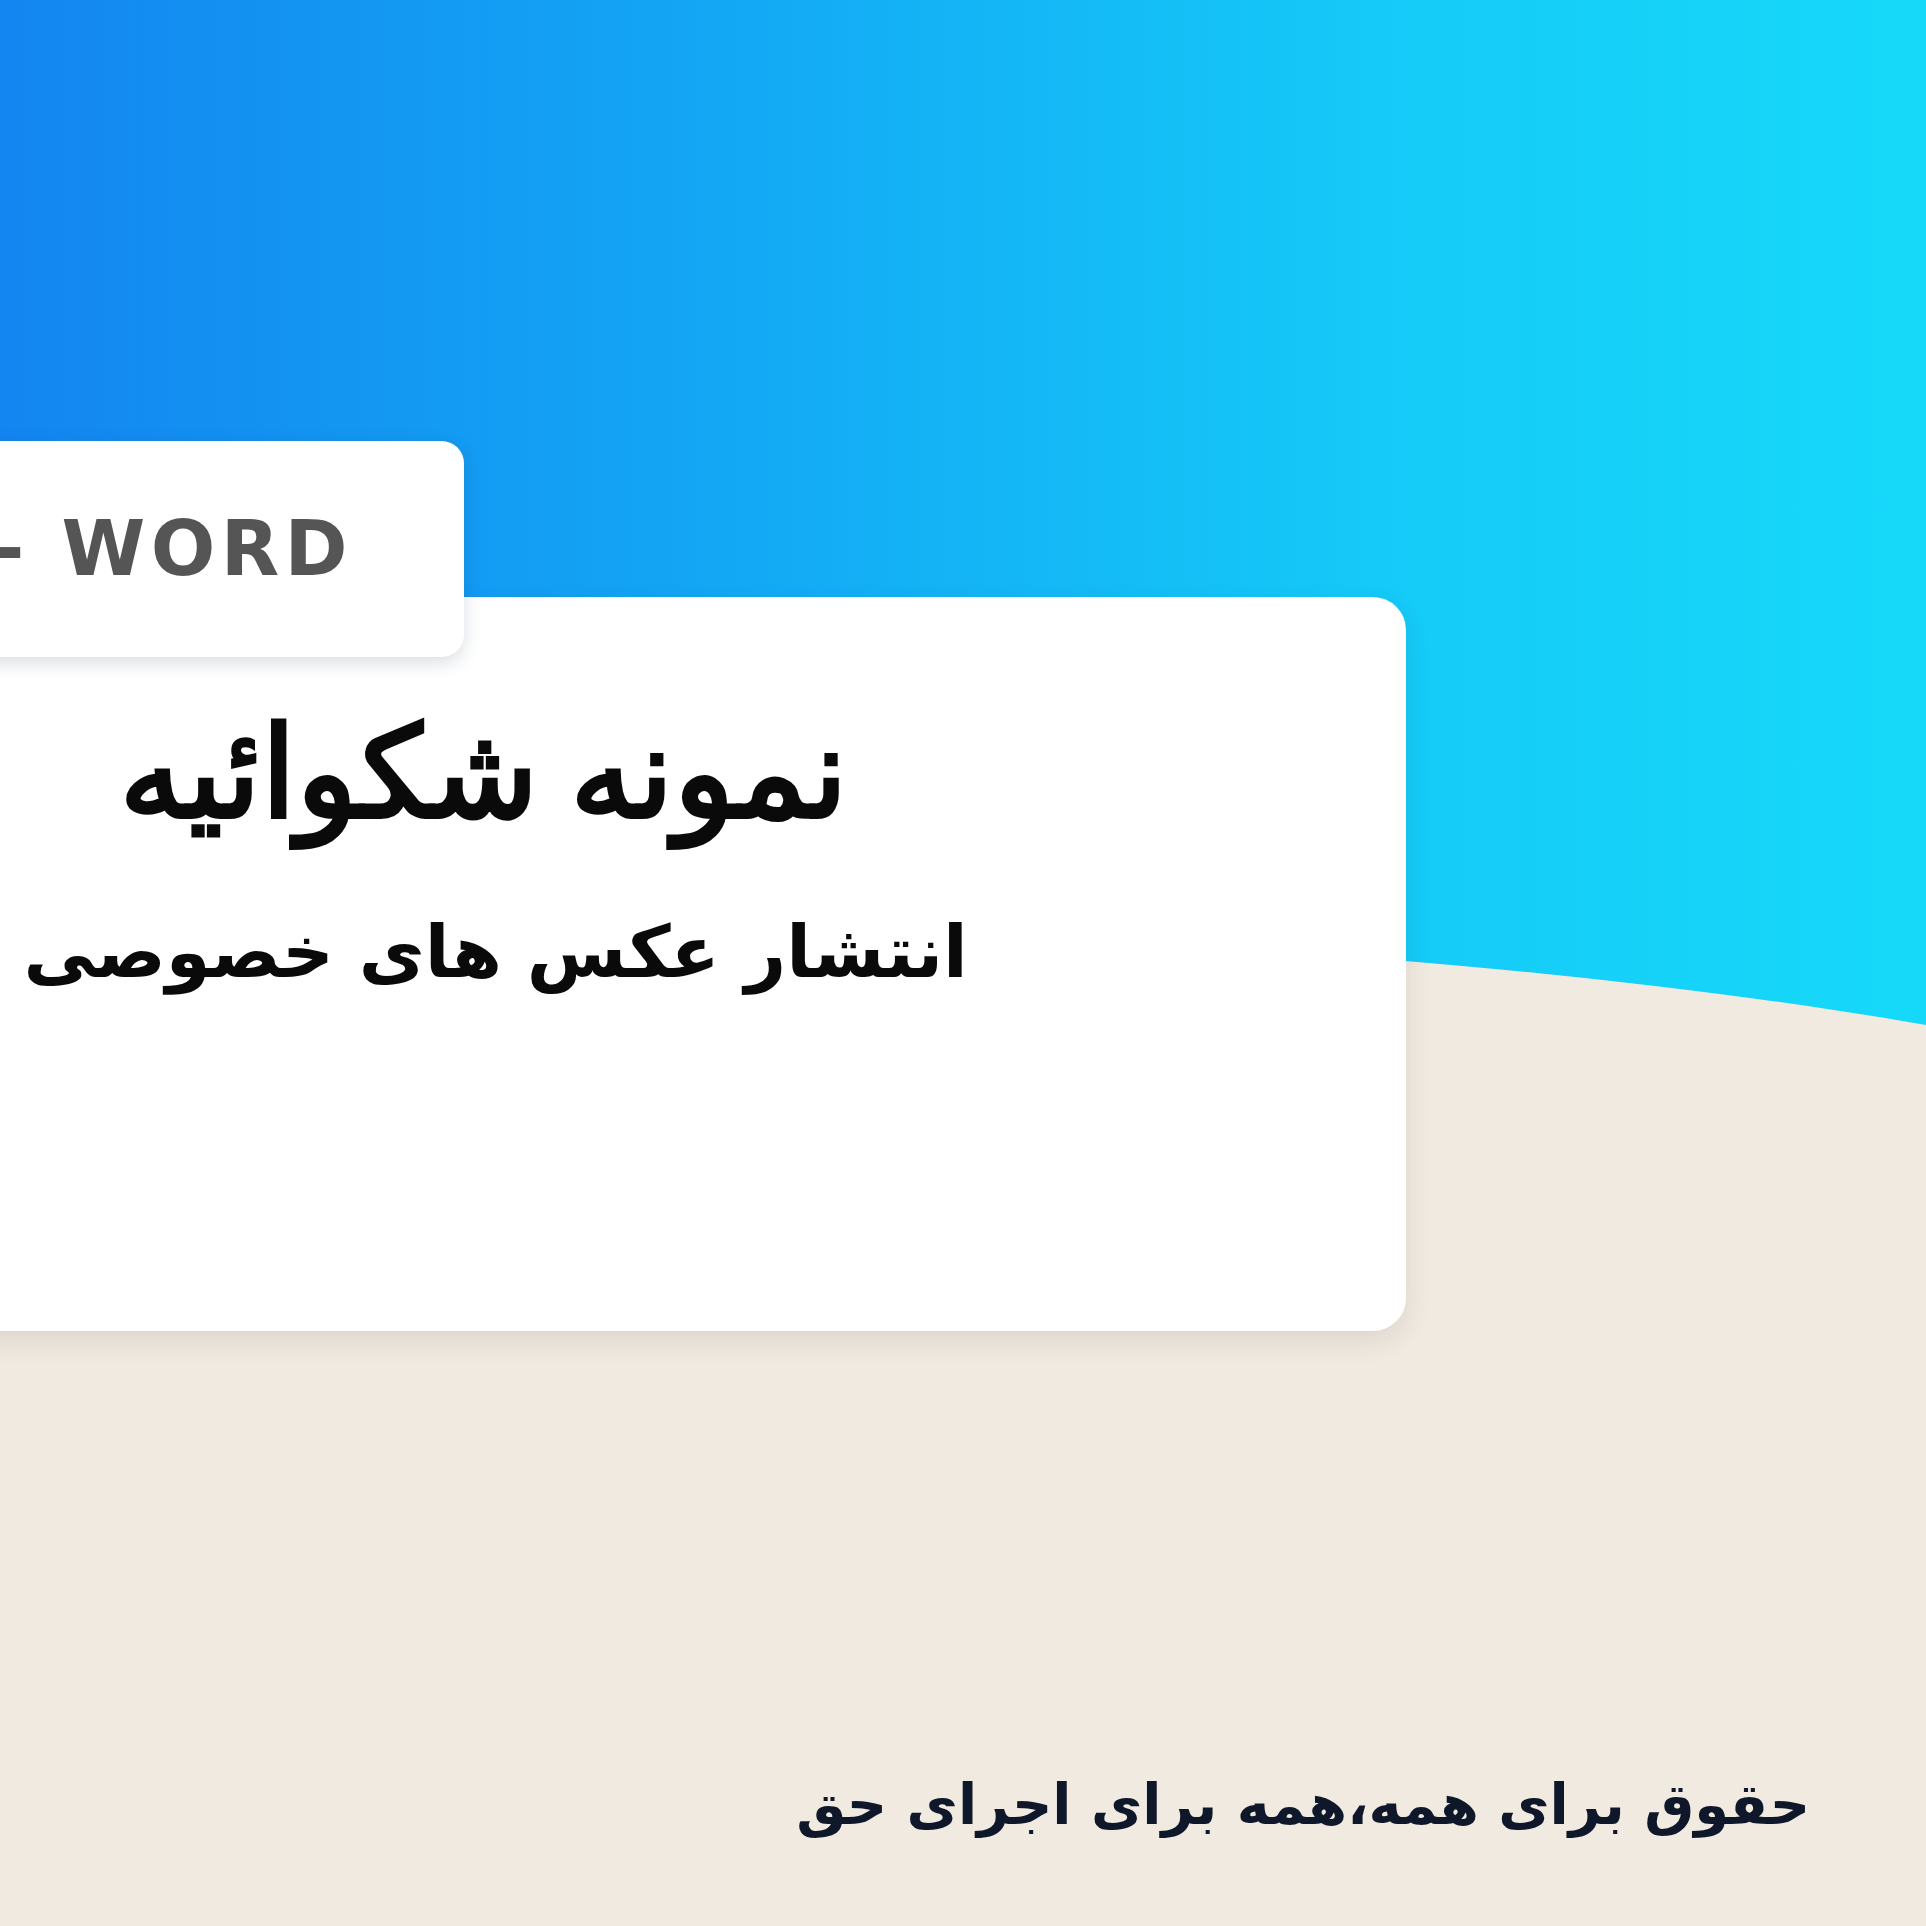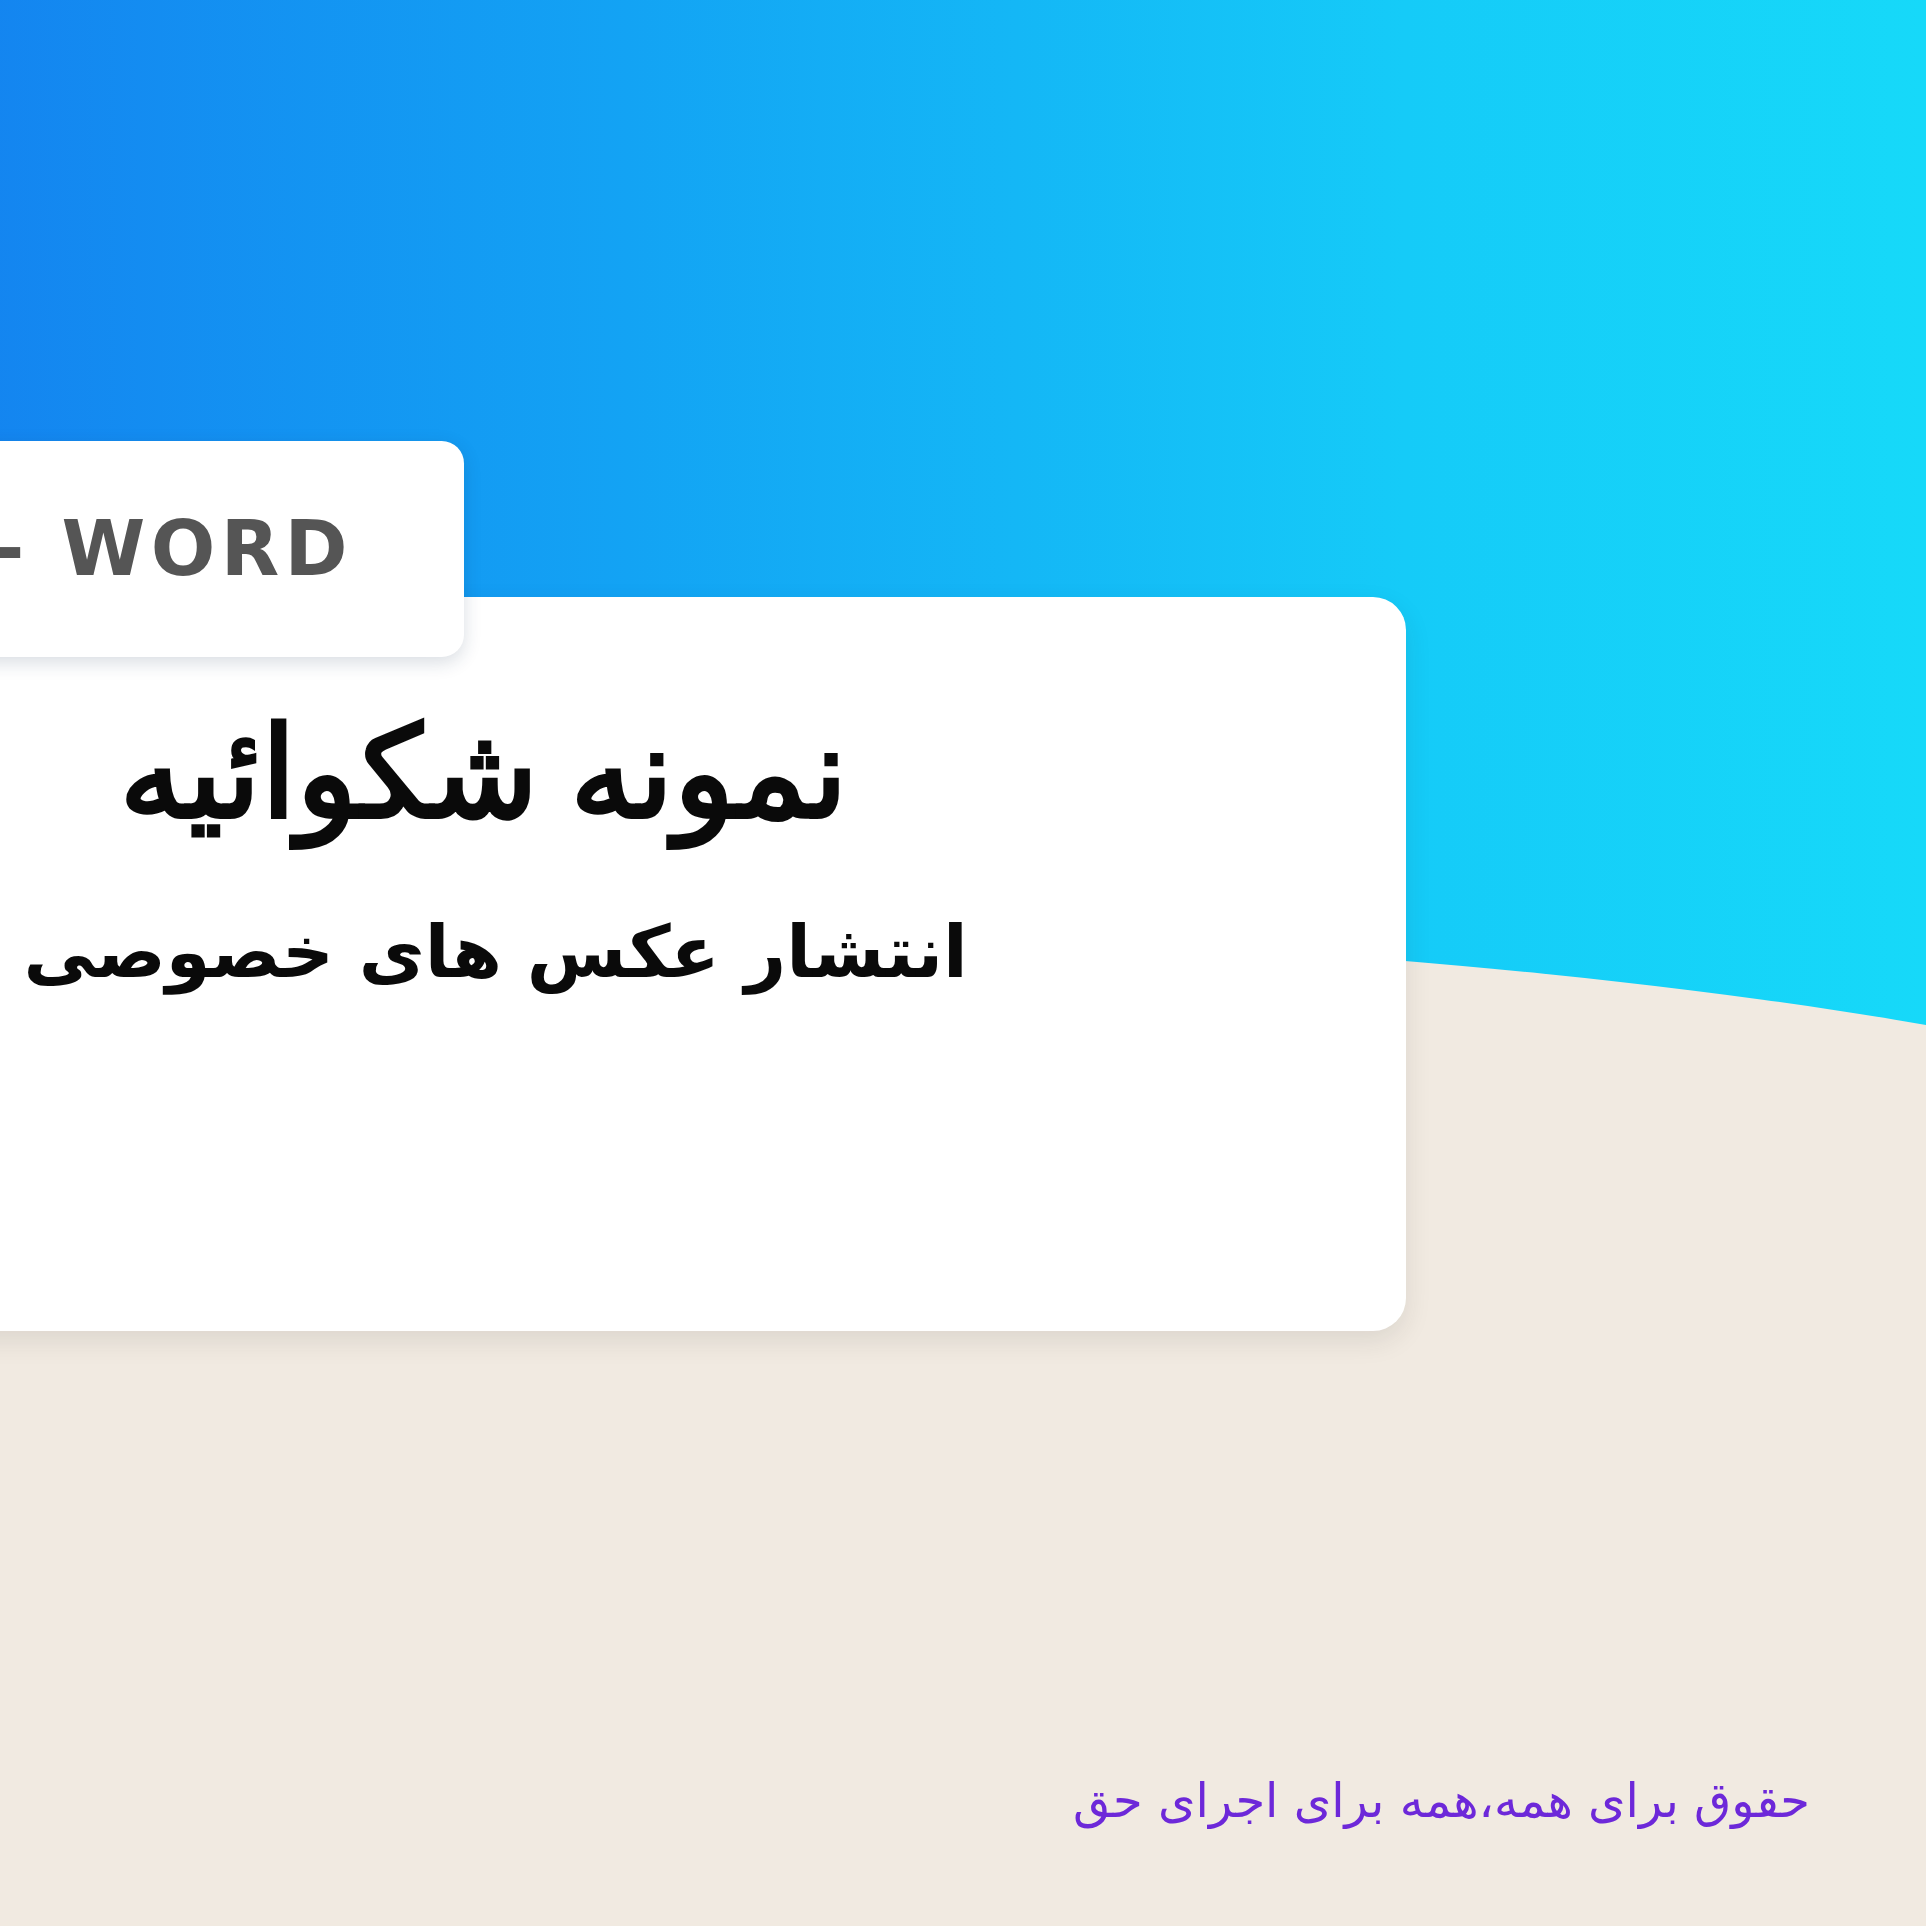--- a/index.html
+++ b/index.html
@@ -117,23 +117,23 @@
     direction: rtl;
     white-space: nowrap;
     margin-left: 24px;
   }
 
   .footer-slogan {
     position: absolute;
     right: 116px;
     top: 1772px;
     font-family: "DejaVu Sans", "Liberation Sans", sans-serif;
-    font-size: 48px;
-    font-weight: 400;
-    color: #6d28d9;
+    font-size: 56px;
+    font-weight: 700;
+    color: #0f172a;
     direction: rtl;
     white-space: nowrap;
     z-index: 4;
   }
 </style>
 </head>
 <body>
 
 <div id="canvas">
 

